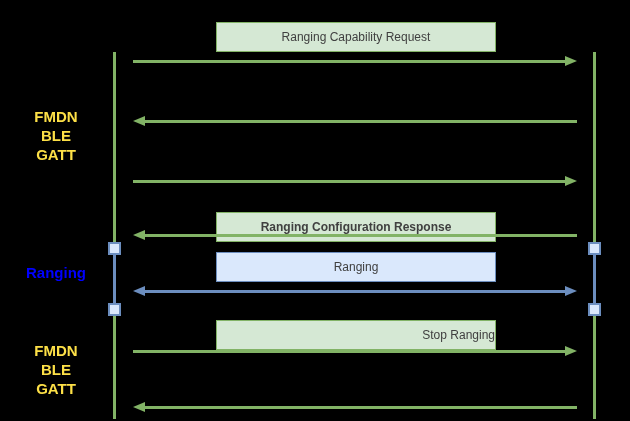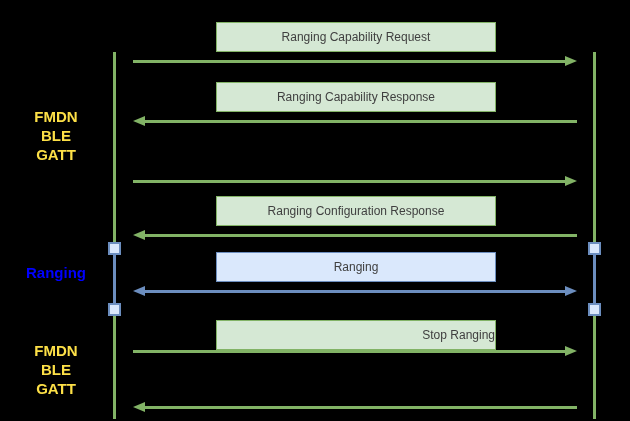--- a/index.html
+++ b/index.html
@@ -119,32 +119,31 @@
   <div class="section-label green" style="top:341px;">FMDN
 BLE
 GATT</div>
 
   <div class="msg-box green" style="top:22px;">Ranging Capability Request</div>
   <div class="arrow right" style="top:57px;">
     <div class="line"></div>
     <div class="head point-right"></div>
   </div>
 
-  <div class="msg-box green" style="top:82px;">Ranging Capability Response</div>
   <div class="arrow left" style="top:117px;">
     <div class="line"></div>
     <div class="head point-left"></div>
   </div>
 
   <div class="arrow right" style="top:177px;">
     <div class="line"></div>
     <div class="head point-right"></div>
   </div>
 
-  <div class="msg-box green" style="top:196px;">Ranging Configuration Response</div>
+  <div class="msg-box green" style="top:212px;font-weight:bold;">Ranging Configuration Response</div>
   <div class="arrow left" style="top:231px;">
     <div class="line"></div>
     <div class="head point-left"></div>
   </div>
 
   <div class="msg-box blue" style="top:252px;">Ranging</div>
   <div class="arrow both" style="top:287px;">
     <div class="line"></div>
     <div class="head point-left"></div>
     <div class="head point-right"></div>

